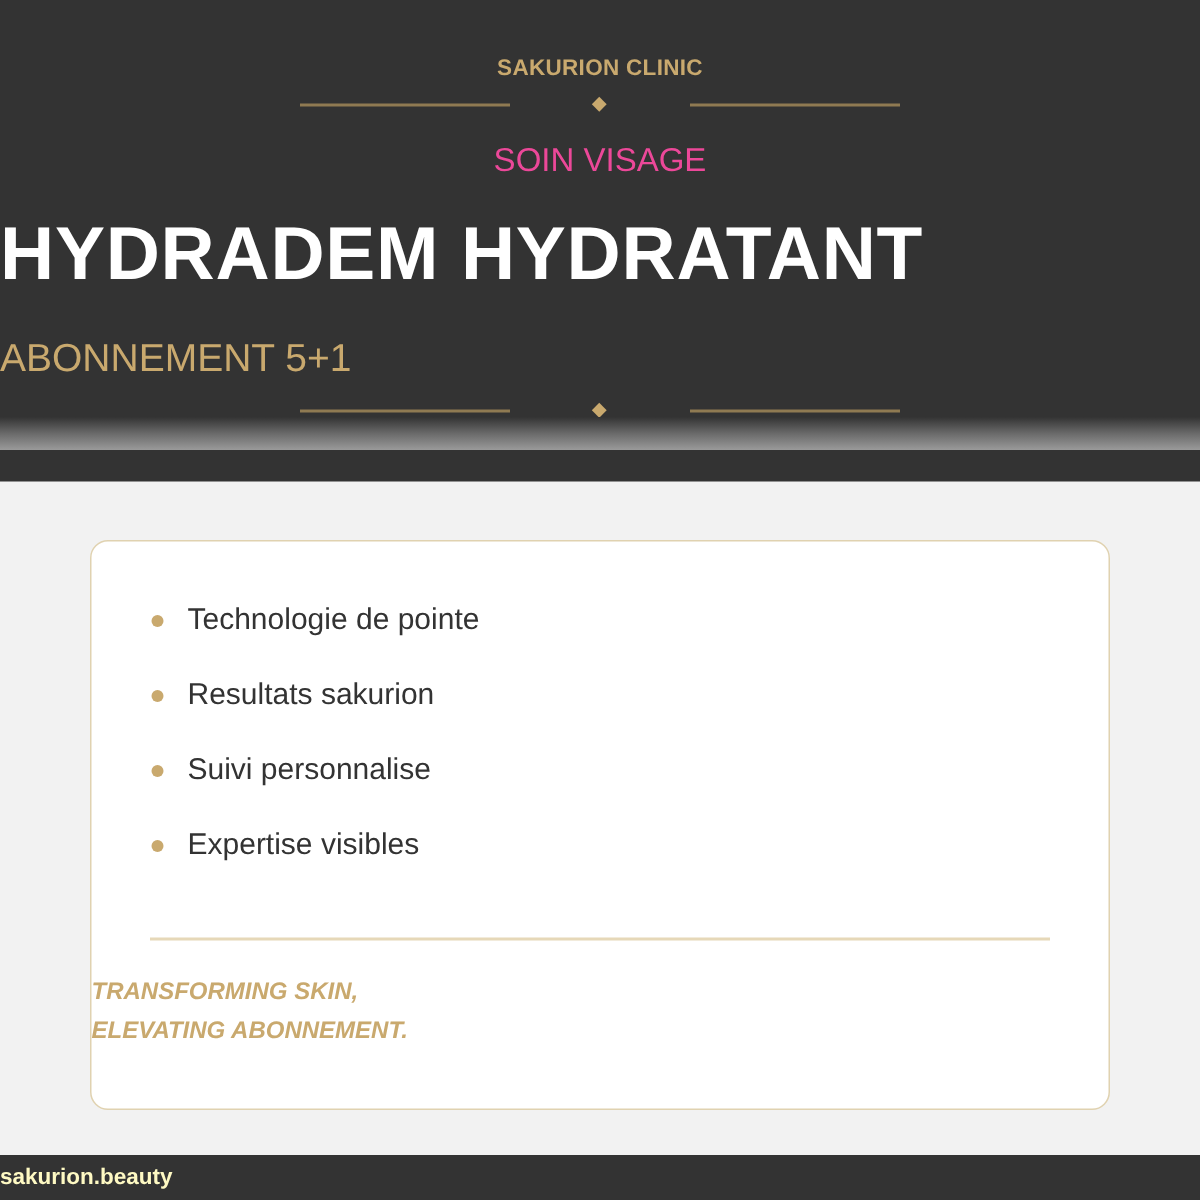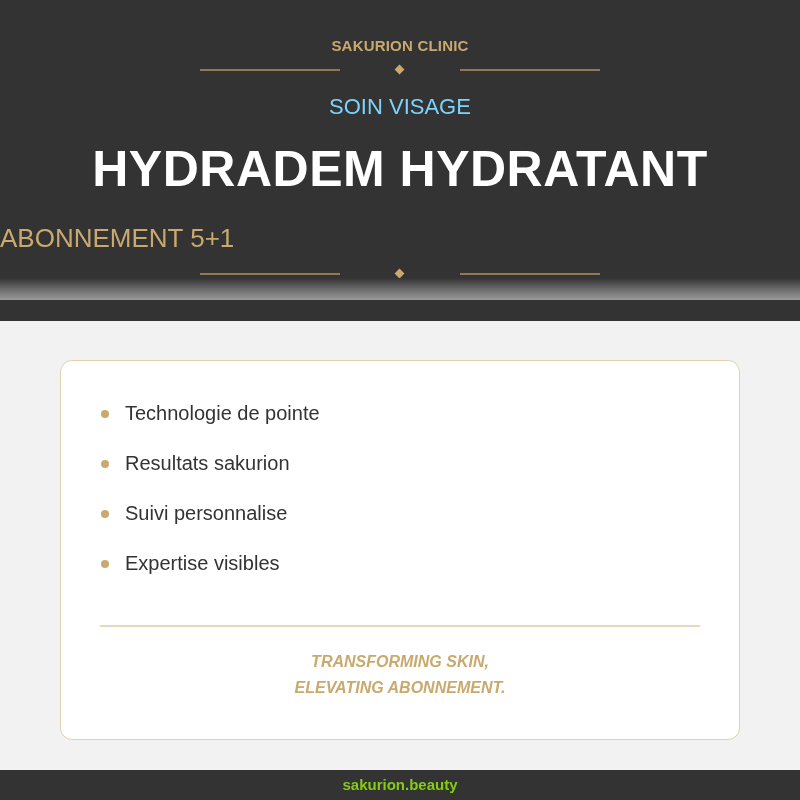--- a/index.html
+++ b/index.html
@@ -30,24 +30,24 @@
     .ornament .line.left { left: 0; }
     .ornament .line.right { right: 0; }
     .ornament .diamond {
       position: absolute; left: 196px; top: 1px; width: 7px; height: 7px;
       background: #c9a96e; transform: rotate(45deg);
     }
     .orn-top { top: 65px; }
     .orn-bottom { top: 269px; }
     .category {
       position: absolute; left: 0; top: 94px; width: 800px; text-align: center;
-      color: #7dd3fc; font-size: 22px;
+      color: #ec4899; font-size: 22px;
     }
     .title {
-      position: absolute; left: 0; top: 140px; width: 800px; text-align: center;
+      position: absolute; left: 0; top: 140px; width: 800px; 
       color: #ffffff; font-weight: bold; font-size: 50px; letter-spacing: 0.5px;
     }
     .subtitle {
       position: absolute; left: 0; top: 223px; width: 800px; 
       color: #c9a96e; font-size: 26px;
     }
     .card {
       position: absolute; left: 60px; top: 360px; width: 678px; height: 378px;
       background: #ffffff; border: 1px solid #e0d2b0; border-radius: 12px;
     }
@@ -58,29 +58,29 @@
     }
     .bullet {
       position: absolute; left: 0; top: 9px; width: 8px; height: 8px; border-radius: 50%;
       background: #c9a96e;
     }
     .feature-text { position: absolute; left: 24px; top: 0; white-space: nowrap; }
     .divider {
       position: absolute; left: 39px; top: 264px; width: 600px; height: 2px; background: #e6d8b8;
     }
     .tagline {
-      position: absolute; left: 0; top: 288px; width: 678px; text-align: center;
+      position: absolute; left: 0; top: 288px; width: 678px; 
       color: #c9a96e; font-weight: bold; font-style: italic; font-size: 16px; line-height: 26px;
     }
     .footer {
       position: absolute; left: 0; top: 770px; width: 800px; height: 30px; background: #333333;
     }
     .footer-text {
-      position: absolute; left: 0; top: 6px; width: 800px; text-align: center;
-      color: #84cc16; font-weight: bold; font-size: 15px;
+      position: absolute; left: 0; top: 6px; width: 800px; text-align: left;
+      color: #fef9c3; font-weight: bold; font-size: 15px;
     }
   </style>
 </head>
 <body>
 
 <div class="header">
   <div class="clinic-name">SAKURION CLINIC</div>
 
   <div class="ornament orn-top">
     <div class="line left"></div>

